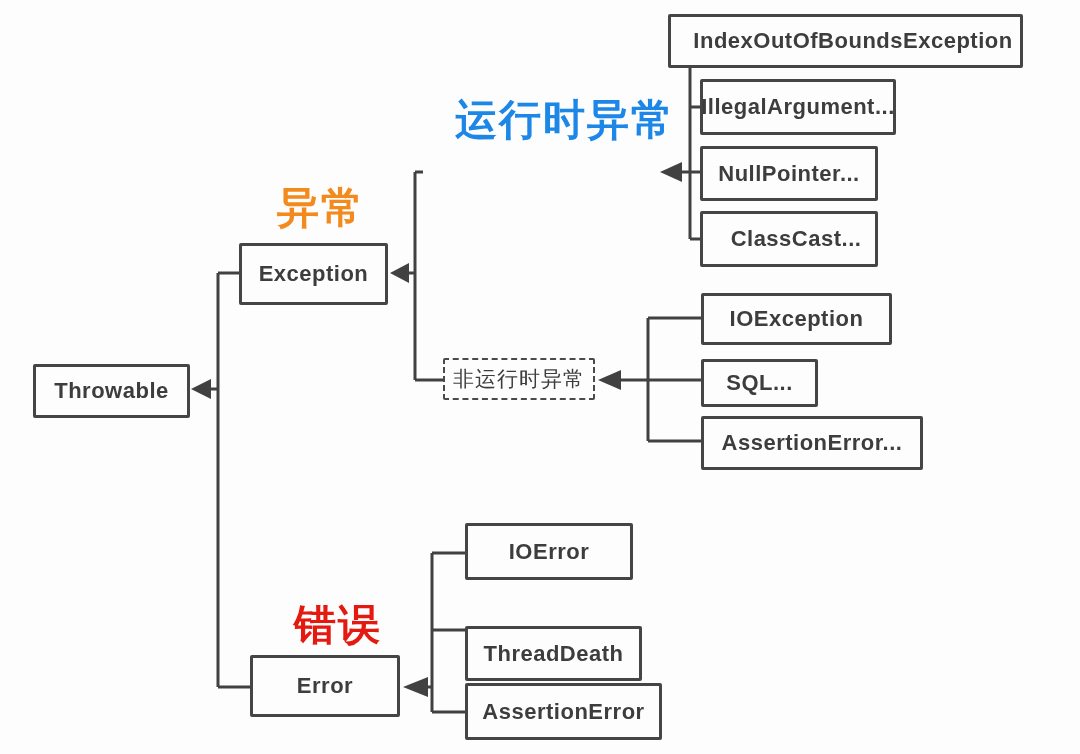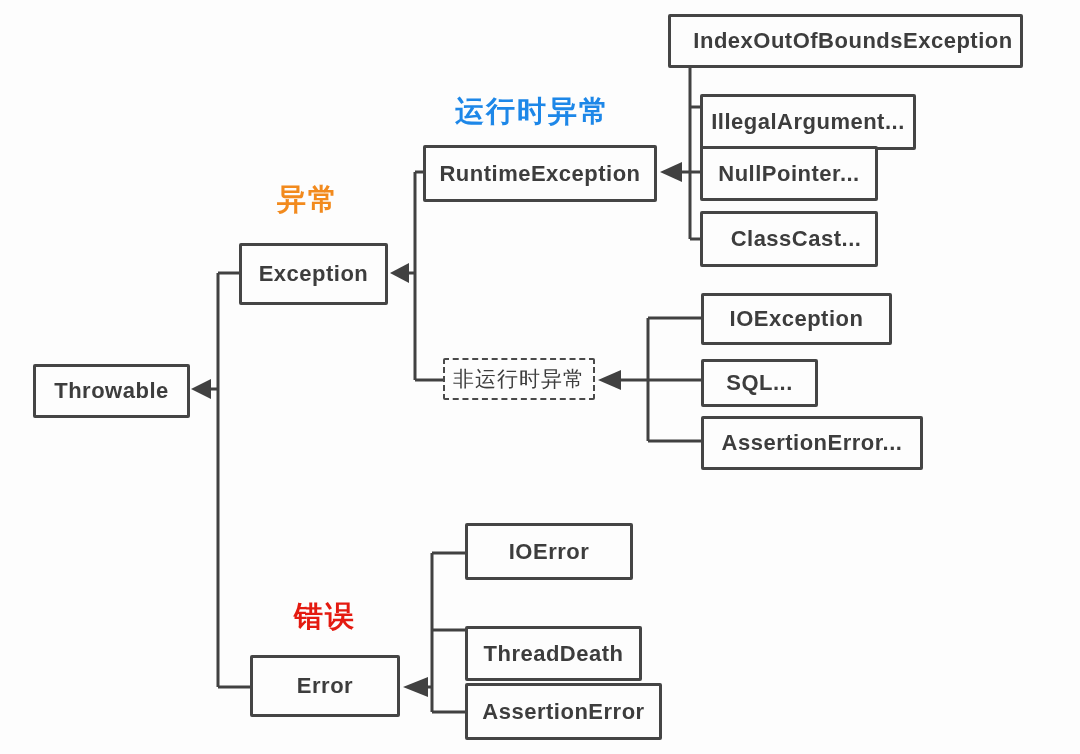--- a/index.html
+++ b/index.html
@@ -36,21 +36,21 @@
   .node.dashed {
     border: 2px dashed #4a4a4a;
     font-weight: normal;
     font-size: 21px;
     letter-spacing: 1px;
   }
   .annot {
     position: absolute;
     z-index: 2;
     font-weight: bold;
-    font-size: 29px;
+    font-size: 42px;
     letter-spacing: 2px;
     white-space: nowrap;
   }
   .annot.orange { color: #f28a1d; }
   .annot.blue   { color: #1d87e8; }
   .annot.red    { color: #e41a10; }
 </style>
 </head>
 <body>
 
@@ -96,27 +96,26 @@
   </svg>
 
   <div class="annot orange" style="left:277px; top:180px;">异常</div>
   <div class="annot blue" style="left:455px; top:92px;">运行时异常</div>
   <div class="annot red" style="left:287px; top:597px;margin-left:7px;">错误</div>
 
   <div class="node" style="left:33px; top:364px; width:157px; height:54px;">Throwable</div>
 
   <div class="node" style="left:239px; top:243px; width:149px; height:62px;">Exception</div>
 
-  <div class="node" style="left:423px; top:145px; width:234px; height:57px;">RuntimeException</div>
 
   <div class="node dashed" style="left:443px; top:358px; width:152px; height:42px;">非运行时异常</div>
 
   <div class="node" style="left:668px; top:14px; width:355px; height:54px;padding-left:15px;">IndexOutOfBoundsException</div>
 
-  <div class="node" style="left:700px; top:94px; width:216px; height:56px;">IllegalArgument...</div>
+  <div class="node" style="left:700px; top:79px; width:196px; height:56px;">IllegalArgument...</div>
 
   <div class="node" style="left:700px; top:146px; width:178px; height:55px;">NullPointer...</div>
 
   <div class="node" style="left:700px; top:211px; width:178px; height:56px;padding-left:14px;">ClassCast...</div>
 
   <div class="node" style="left:701px; top:293px; width:191px; height:52px;">IOException</div>
 
   <div class="node" style="left:701px; top:359px; width:117px; height:48px;">SQL...</div>
 
   <div class="node" style="left:701px; top:416px; width:222px; height:54px;">AssertionError...</div>

